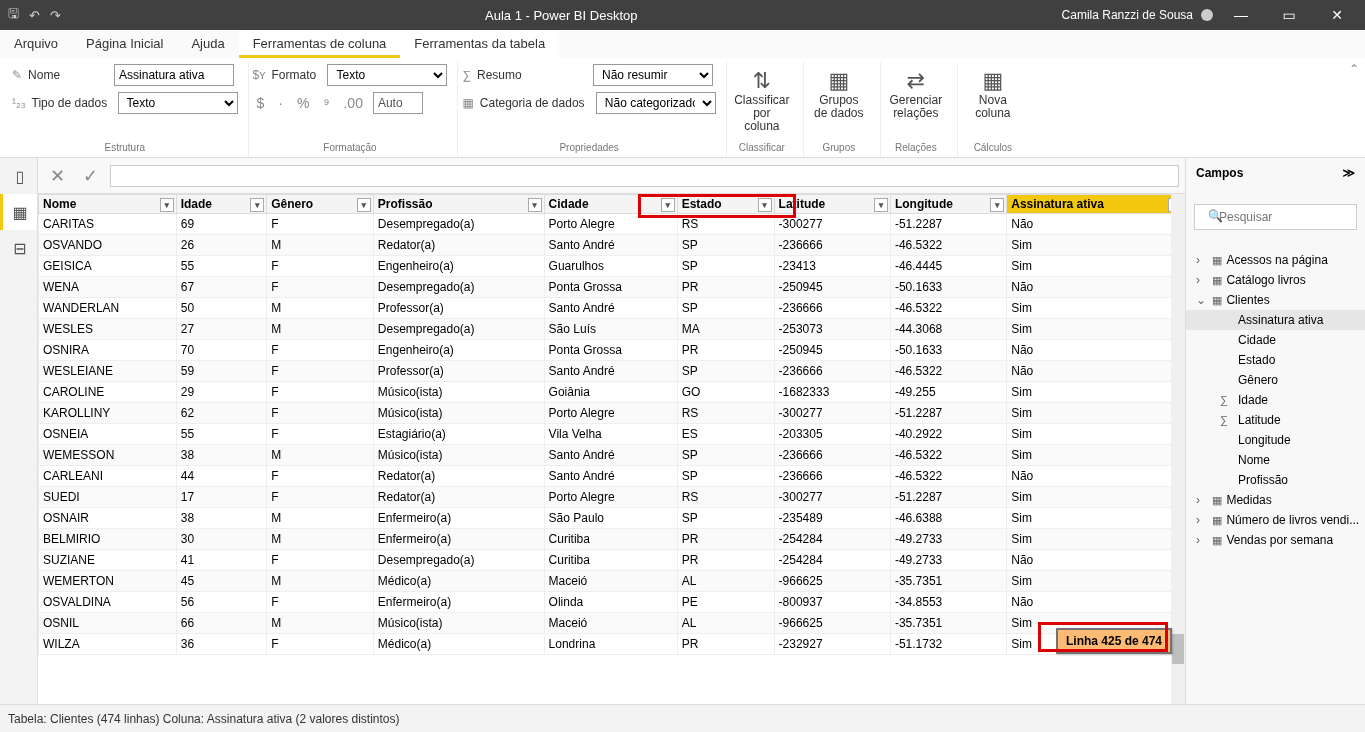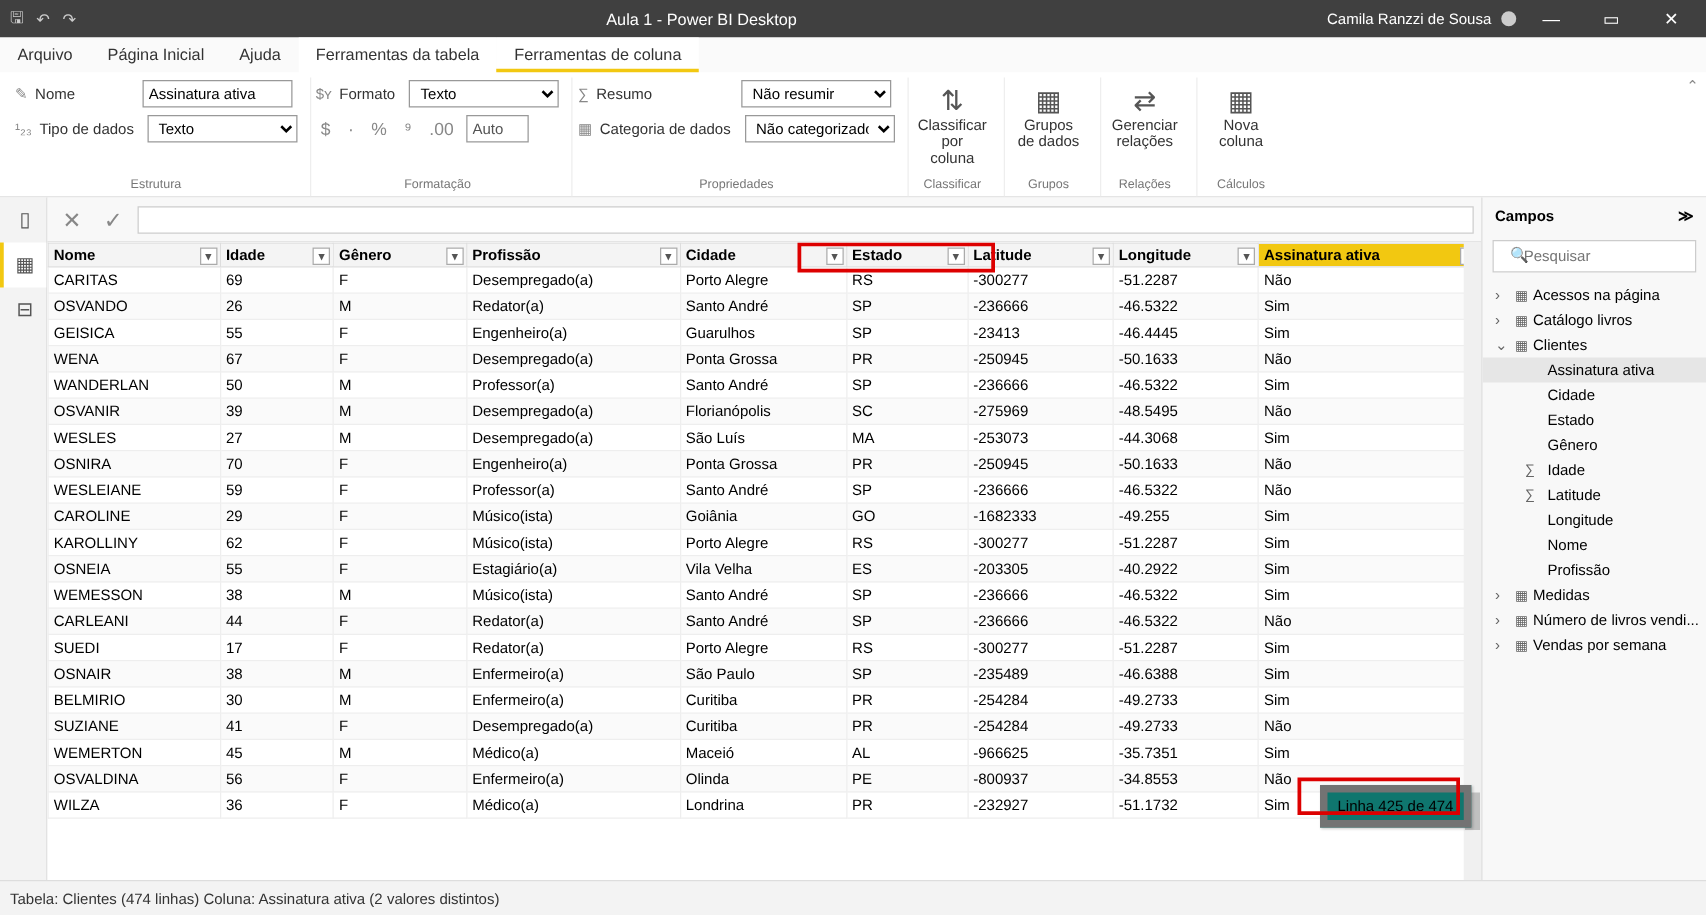--- a/index.html
+++ b/index.html
@@ -53,25 +53,25 @@
 .grid th { background:#f4f4f4; border:1px solid #ddd; padding:2px 4px; font-weight:600; text-align:left; position:relative; }
 .grid th.highlight { background:#f2c811; }
 .grid th .drop { position:absolute; right:2px; top:3px; width:14px; height:14px; border:1px solid #aaa; font-size:9px; display:flex; align-items:center; justify-content:center; color:#555; background:#fff;}
 .grid td { border:1px solid #eee; padding:2px 4px; height:21px; white-space:nowrap;}
 .grid tr:nth-child(even) td { background:#fafafa; }
 .grid td.num { text-align:left; }
 .redbox { position:absolute; border:3px solid #d00; pointer-events:none; }
 .redbox.h { top:0; left:600px; width:158px; height:24px; }
 
 
-.tooltip { position:absolute; background:#0f766e; border:6px solid #737373; padding:4px 8px; font-size:12px; box-shadow:1px 1px 2px rgba(0,0,0,0.2);}
+.tooltip { position:absolute; background:#fdba74; border:2px solid #737373; padding:4px 8px; font-size:12px; box-shadow:1px 1px 2px rgba(0,0,0,0.2);font-weight:bold;}
 .toolbox { position:absolute; border:3px solid #d00; top:622px; left:1038px; width:130px; height:30px; pointer-events:none;}
 
 
-.rpanel { position:absolute; top:158px; right:0; width:180px; bottom:28px; background:#f8f8f8; border-left:1px solid #ddd; display:flex; flex-direction:column;}
+.rpanel { position:absolute; top:158px; right:0; width:180px; bottom:28px; background:#f8f8f8; border-left:1px solid #ddd; display:flex; flex-direction:column;gap:12px;}
 .rpanel .rhead { display:flex; justify-content:space-between; align-items:center; padding:8px 10px; font-size:15px; font-weight:600;}
 .rpanel .search { margin:4px 8px; }
 .rpanel .search input { width:100%; height:26px; border:1px solid #ccc; padding:0 6px 0 24px; font-size:12px; }
 .rpanel .tree { padding:4px 0; font-size:12px; overflow:auto; flex:1;}
 .rpanel .tnode { padding:3px 4px 3px 10px; display:flex; align-items:center; gap:4px; cursor:pointer;}
 .rpanel .tnode .caret { width:12px; color:#666; }
 .rpanel .tnode .tico { color:#666; font-size:11px;}
 .rpanel .field { padding:3px 4px 3px 34px; display:flex; align-items:center; gap:6px; cursor:pointer;}
 .rpanel .field.sel { background:#e6e6e6; }
 .rpanel .field .fico { color:#666; width:12px; font-size:11px;}
@@ -99,22 +99,22 @@
     <span class="wbtn">—</span>
     <span class="wbtn">▭</span>
     <span class="wbtn">✕</span>
   </div>
 </div>
 
 <div class="menubar">
   <div class="tab">Arquivo</div>
   <div class="tab">Página Inicial</div>
   <div class="tab">Ajuda</div>
+  <div class="tab active">Ferramentas de coluna</div>
   <div class="tab open">Ferramentas da tabela</div>
-  <div class="tab active">Ferramentas de coluna</div>
 </div>
 
 <div class="ribbon">
   <div class="group">
     <div class="rows">
       <div class="row">
           <span style="color:#888;">✎</span>
           <span class="lbl">Nome</span>
           <input value="Assinatura ativa" style="">
         </div>
@@ -268,31 +268,20 @@
             <td class="num">50</td>
             <td>M</td>
             <td>Professor(a)</td>
             <td>Santo André</td>
             <td>SP</td>
             <td class="num">-236666</td>
             <td>-46.5322</td>
             <td>Sim</td>
           </tr>
           <tr>
-            <td>OSVANIR</td>
-            <td class="num">39</td>
-            <td>M</td>
-            <td>Desempregado(a)</td>
-            <td>Florianópolis</td>
-            <td>SC</td>
-            <td class="num">-275969</td>
-            <td>-48.5495</td>
-            <td>Não</td>
-          </tr>
-          <tr>
             <td>WESLES</td>
             <td class="num">27</td>
             <td>M</td>
             <td>Desempregado(a)</td>
             <td>São Luís</td>
             <td>MA</td>
             <td class="num">-253073</td>
             <td>-44.3068</td>
             <td>Sim</td>
           </tr>
@@ -431,20 +420,31 @@
           <tr>
             <td>OSVALDINA</td>
             <td class="num">56</td>
             <td>F</td>
             <td>Enfermeiro(a)</td>
             <td>Olinda</td>
             <td>PE</td>
             <td class="num">-800937</td>
             <td>-34.8553</td>
             <td>Não</td>
+          </tr>
+          <tr>
+            <td>OSNIL</td>
+            <td class="num">66</td>
+            <td>M</td>
+            <td>Músico(ista)</td>
+            <td>Maceió</td>
+            <td>AL</td>
+            <td class="num">-966625</td>
+            <td>-35.7351</td>
+            <td>Sim</td>
           </tr>
           <tr>
             <td>WILZA</td>
             <td class="num">36</td>
             <td>F</td>
             <td>Médico(a)</td>
             <td>Londrina</td>
             <td>PR</td>
             <td class="num">-232927</td>
             <td>-51.1732</td>

